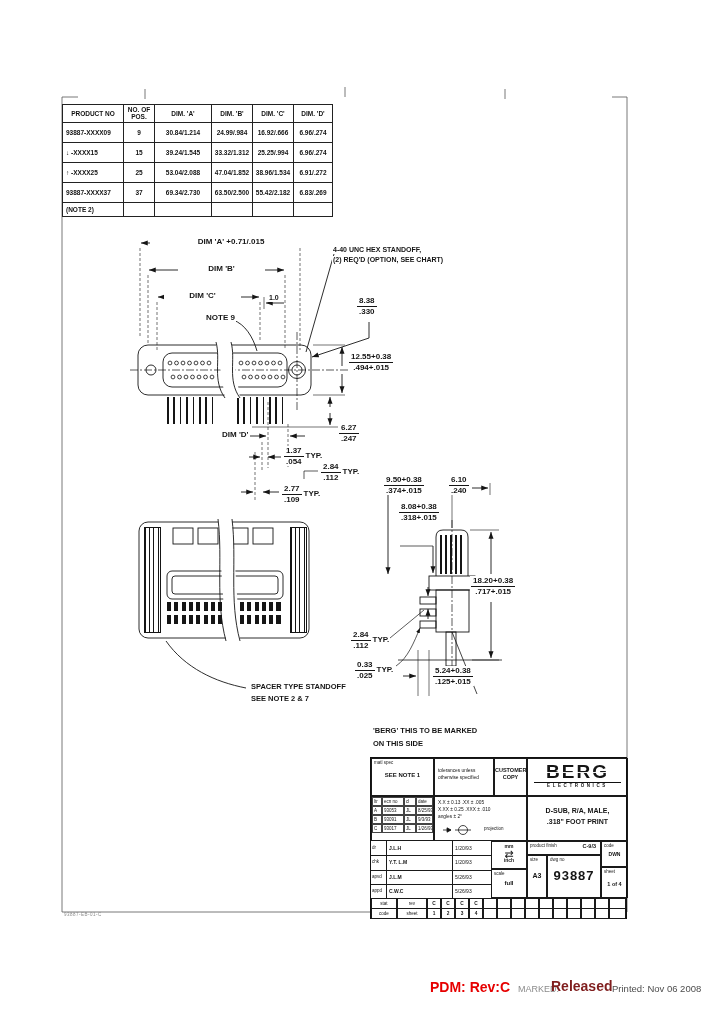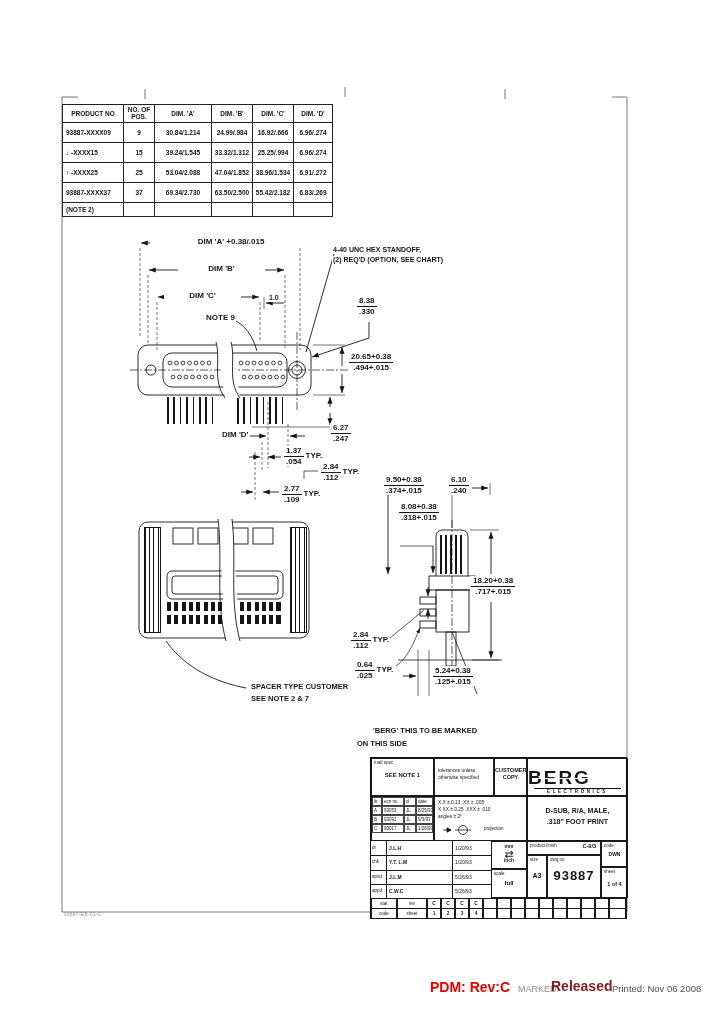--- a/index.html
+++ b/index.html
@@ -22,22 +22,22 @@
        color:#111;text-align:center;padding:1px 1px;}
   table.spec td.pn{text-align:left;padding-left:3px;white-space:nowrap;}
   table.spec td{white-space:nowrap;height:17px;}
   table.spec tr.noterow td{height:11px;border-top:none;}
   
   .tb{position:absolute;left:370px;top:757px;width:257px;height:162px;border:1.2px solid #111;
       box-sizing:border-box;background:#fff;}
   .tb .cell{position:absolute;border:1px solid #1a1a1a;box-sizing:border-box;overflow:hidden;}
   .tb .tag{font:400 4.5px/1.2 "Liberation Sans",sans-serif;color:#222;padding:1px 0 0 2px;}
   .tb .val{font:700 6px/1.2 "Liberation Sans",sans-serif;text-align:center;}
-  .berg{font:900 19px/1 "Liberation Sans",sans-serif;letter-spacing:2px;text-align:left;
-        position:relative;margin-top:9px;transform:scaleY(.95);}
+  .berg{font:900 19px/1 "Liberation Sans",sans-serif;letter-spacing:2px;text-align:center;
+        position:relative;margin-top:3px;transform:scaleY(.95);}
   .berg::after{content:"";position:absolute;left:8px;right:8px;top:52%;height:1.6px;background:#fff;}
   .bergsub{font:700 4.5px/1.4 "Liberation Sans",sans-serif;letter-spacing:2.6px;text-align:center;
         border-top:1px solid #111;margin:1px 6px 0 6px;}
   .revgrid{display:grid;grid-template-columns:10px 22px 12px 17px;font:400 4.5px/1 "Liberation Sans",sans-serif;}
   .revgrid span{border:0.5px solid #444;padding:1.5px 0 1px 1px;white-space:nowrap;overflow:hidden;}
   .tolline{font:400 4.8px/1.5 "Liberation Sans",sans-serif;padding-left:3px;white-space:nowrap;}
   .proj{display:flex;align-items:center;gap:3px;padding-left:6px;margin-top:2px;}
   .proj .plabel{font:400 4.5px/1 "Liberation Sans",sans-serif;}
   .desc{font:700 7px/1.6 "Liberation Sans",sans-serif;text-align:center;margin-top:8px;}
   .signrow{position:absolute;left:0;width:120px;height:14.25px;border-bottom:1px solid #1a1a1a;
@@ -248,41 +248,41 @@
       <td class="pn">(NOTE 2)</td>
       <td></td>
           <td></td>
           <td></td>
           <td></td>
           <td></td>
     </tr>
   </tbody>
     </table>
 
-  <div class="lbl ctr" style="left:150px;top:237px;width:160px;">DIM 'A' +0.38/.015</div>
+  <div class="lbl ctr" style="left:150px;top:237px;width:160px;">DIM 'A' +0.71/.015</div>
   <div class="lbl ctr" style="left:178px;top:264px;width:85px;">DIM 'B'</div>
   <div class="lbl ctr" style="left:164px;top:291px;width:75px;">DIM 'C'</div>
   <div class="lbl sm" style="left:268px;top:294px;">1.0</div>
   <div class="lbl" style="left:205px;top:313px;">NOTE 9</div>
   <div class="lbl sm" style="left:332px;top:246px;">4-40 UNC HEX STANDOFF,</div>
   <div class="lbl sm" style="left:332px;top:256px;">(2) REQ'D (OPTION, SEE CHART)</div>
 
   <div class="dim" style="left:356px;top:296px;">
     <span class="frac">
         <span class="fm">8.38</span>
         <span class="fi">.330</span>
       </span>
   </div>
   <div class="dim" style="left:348px;top:352px;">
     <span class="frac">
-        <span class="fm">20.65+0.38</span>
+        <span class="fm">12.55+0.38</span>
         <span class="fi">.494+.015</span>
       </span>
   </div>
-  <div class="dim" style="left:330px;top:423px;">
+  <div class="dim" style="left:338px;top:423px;">
     <span class="frac">
         <span class="fm">6.27</span>
         <span class="fi">.247</span>
       </span>
   </div>
   <div class="lbl" style="left:221px;top:430px;">DIM 'D'</div>
   <div class="dim" style="left:283px;top:446px;">
     <span class="frac">
         <span class="fm">1.37</span>
         <span class="fi">.054</span>
@@ -330,36 +330,36 @@
   </div>
   <div class="dim" style="left:350px;top:630px;">
     <span class="frac">
         <span class="fm">2.84</span>
         <span class="fi">.112</span>
       </span>
     <span>TYP.</span>
   </div>
   <div class="dim" style="left:354px;top:660px;">
     <span class="frac">
-        <span class="fm">0.64</span>
+        <span class="fm">0.33</span>
         <span class="fi">.025</span>
       </span>
     <span>TYP.</span>
   </div>
   <div class="dim" style="left:432px;top:666px;">
     <span class="frac">
         <span class="fm">5.24+0.38</span>
         <span class="fi">.125+.015</span>
       </span>
   </div>
 
-  <div class="lbl" style="left:250px;top:682px;font-size:7.5px;">SPACER TYPE CUSTOMER</div>
+  <div class="lbl" style="left:250px;top:682px;font-size:7.5px;">SPACER TYPE STANDOFF</div>
   <div class="lbl" style="left:250px;top:694px;font-size:7.5px;">SEE NOTE 2 &amp; 7</div>
   <div class="lbl" style="left:372px;top:726px;font-size:7.5px;">'BERG' THIS TO BE MARKED</div>
-  <div class="lbl" style="left:356px;top:739px;font-size:7.5px;">ON THIS SIDE</div>
+  <div class="lbl" style="left:372px;top:739px;font-size:7.5px;">ON THIS SIDE</div>
 
   <div class="tb">
     <div class="cell" style="left:0;top:0;width:63px;height:38px;">
       <div class="tag">matl spec</div>
       <div class="val" style="margin-top:7px;">SEE NOTE 1</div>
     </div>
     <div class="cell" style="left:63px;top:0;width:60px;height:38px;">
       <div class="tolline" style="margin-top:8px;">tolerances unless</div>
       <div class="tolline">otherwise specified</div>
     </div>

